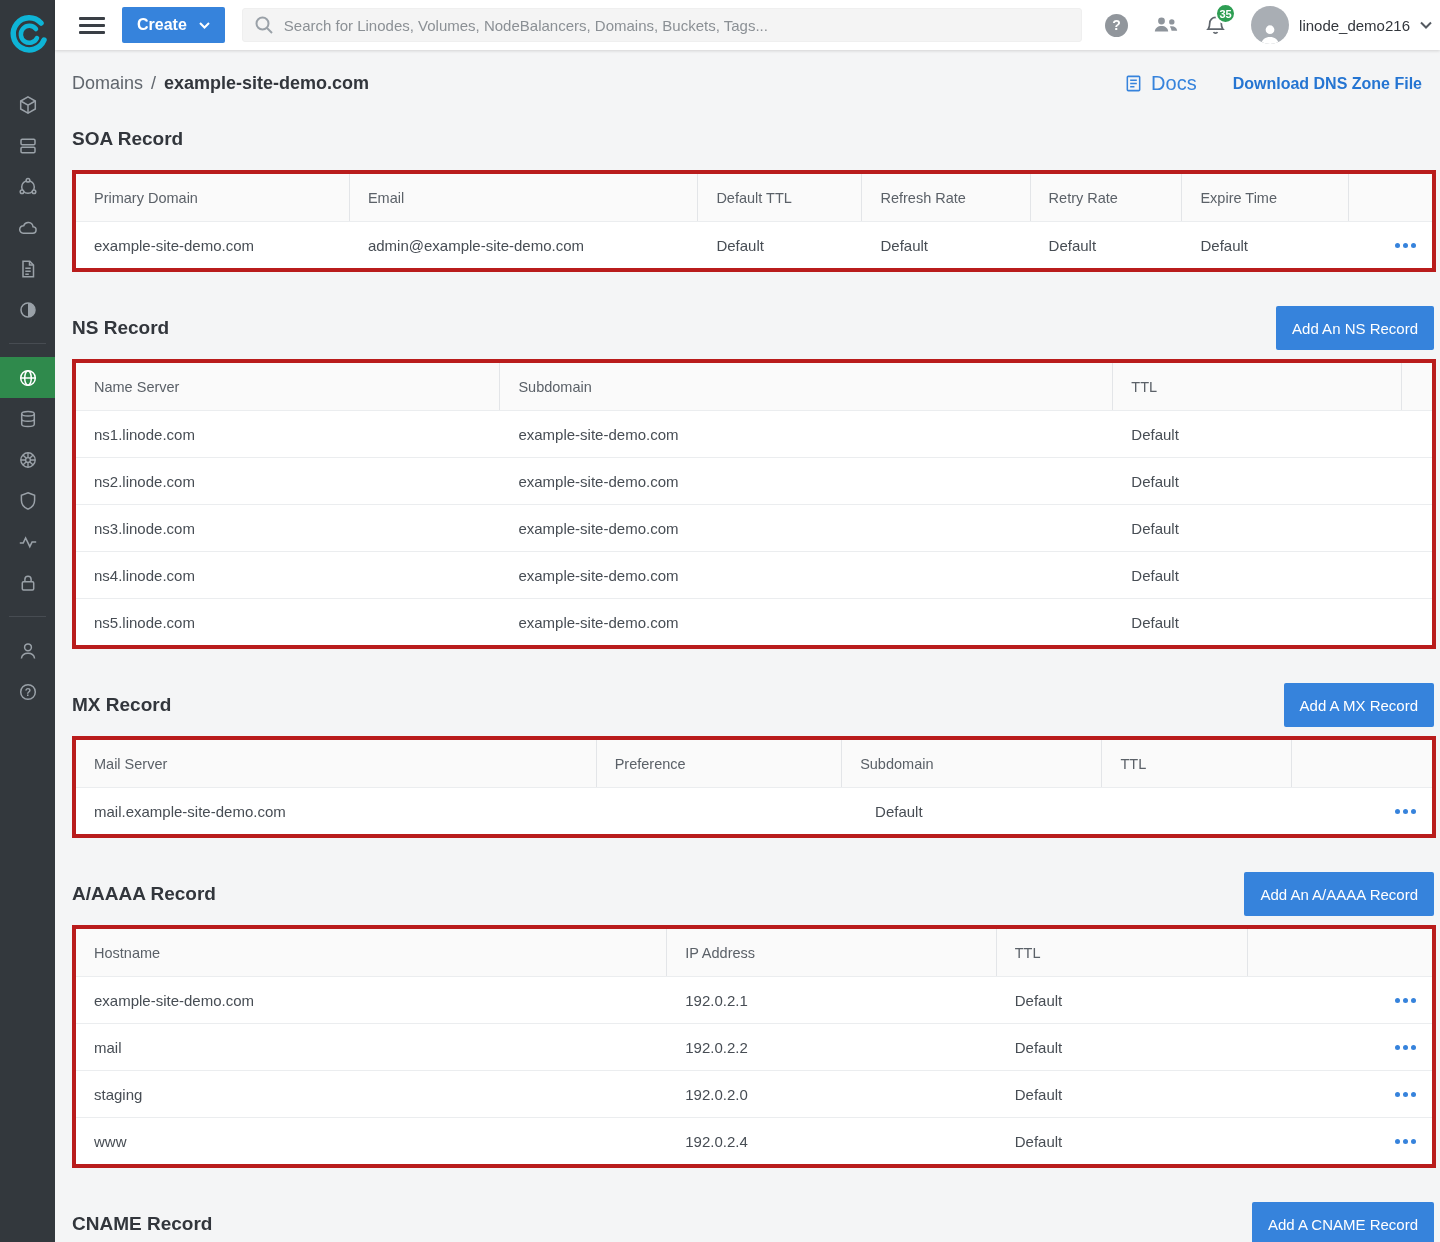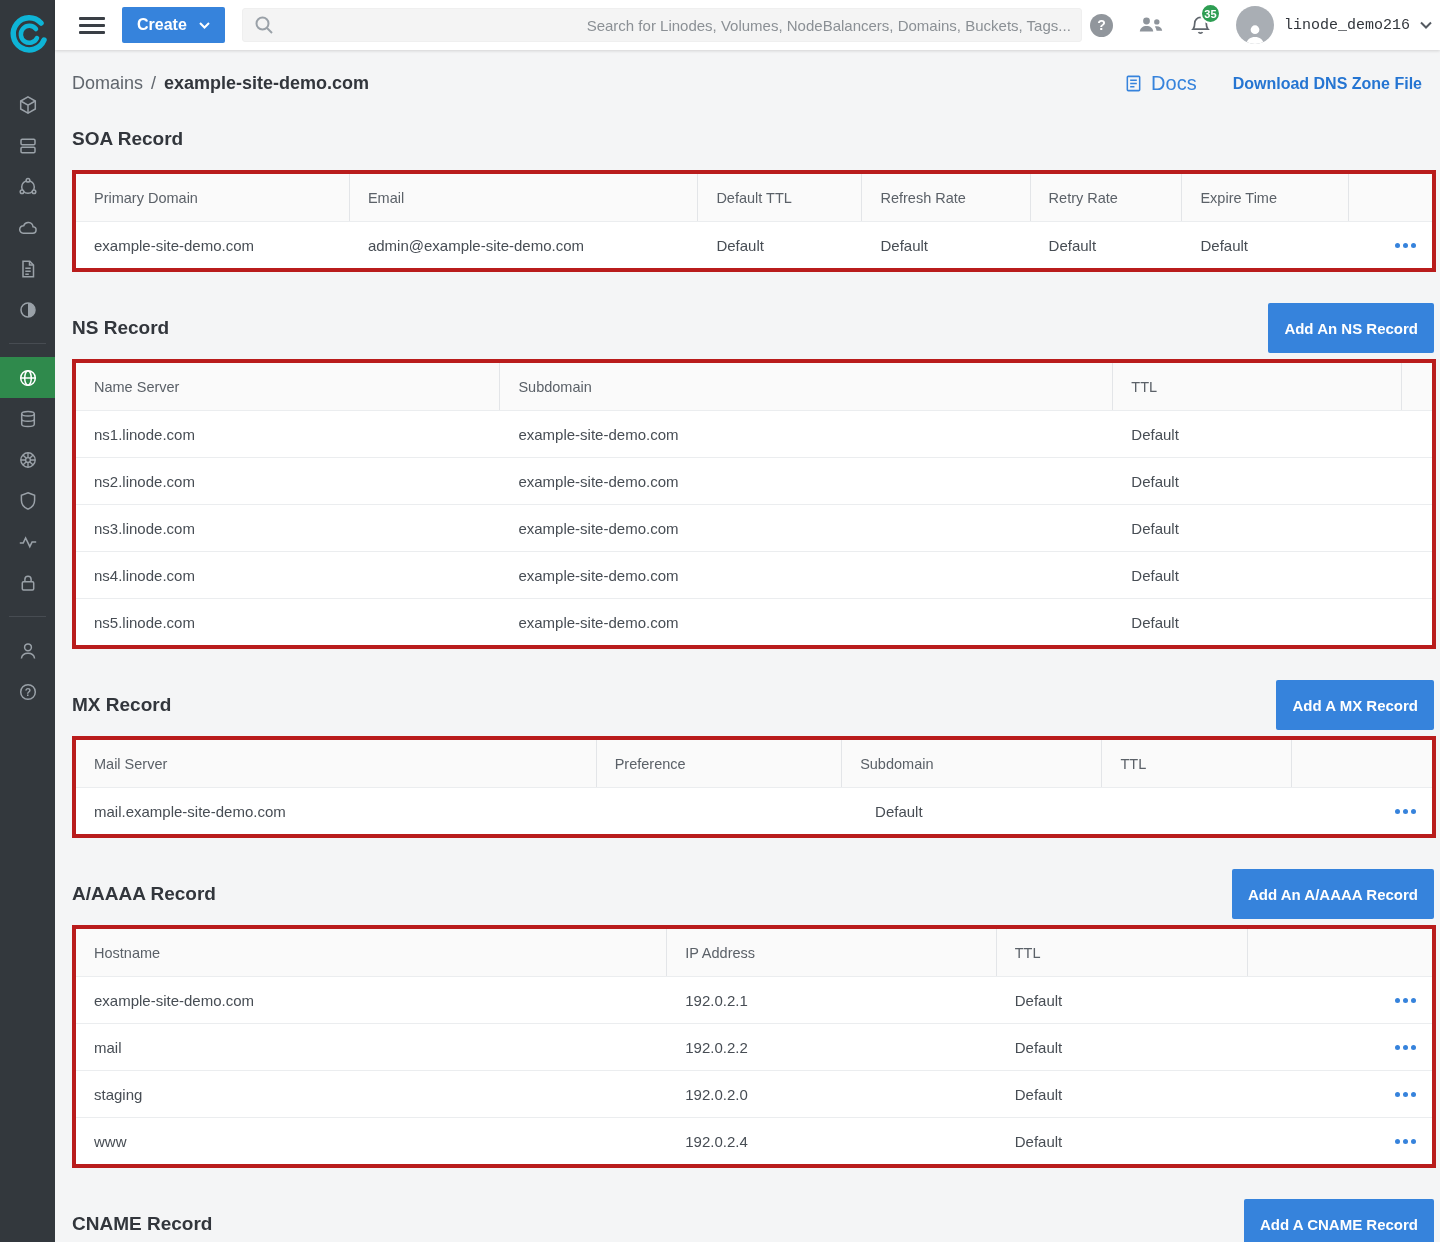--- a/index.html
+++ b/index.html
@@ -14,45 +14,45 @@
   .nav-item.active { background:#2f8a4c; }
   .nav-divider { height:1px; background:#474c52; margin:13px 9px; }
 
   
   .main { flex:1; display:flex; flex-direction:column; min-width:0; }
   .topbar { height:50px; background:#fff; display:flex; align-items:center; padding:0 8px 0 24px; box-shadow:0 1px 3px rgba(0,0,0,.14); position:relative; z-index:2; }
   .hamburger { width:26px; display:flex; flex-direction:column; gap:4px; margin-right:17px; cursor:pointer; background:none; border:none; }
   .hamburger span { height:3px; background:#3a3f46; border-radius:1px; }
   .create-btn { height:36px; background:#3683dc; color:#fff; font-weight:700; font-size:16px; display:inline-flex; align-items:center; gap:12px; padding:0 15px; border-radius:2px; margin-right:17px; }
   .searchbar { flex:1; max-width:840px; height:34px; background:#f4f4f4; border:1px solid #efefef; border-radius:3px; display:flex; align-items:center; padding:0 10px; gap:9px; }
-  .searchbar input { flex:1; border:none; background:transparent; outline:none; font-size:15px; color:#0c4a6e; font-family:inherit;text-align:right; }
+  .searchbar input { flex:1; border:none; background:transparent; outline:none; font-size:15px; color:#0c4a6e; font-family:inherit; }
   .searchbar input::placeholder { color:#8b9095; }
   .topbar-right { margin-left:auto; display:flex; align-items:center; gap:24px; }
   .icon-btn { display:flex; align-items:center; justify-content:center; background:none; border:none; cursor:pointer; }
   .help-circle { width:23px; height:23px; border-radius:50%; background:#91969c; color:#fff; font-size:14px; font-weight:700; display:flex; align-items:center; justify-content:center; }
   .bell-wrap { position:relative; }
   .badge { position:absolute; top:-10px; right:-9px; background:#2e9e53; color:#fff; min-width:21px; height:21px; border-radius:50%; font-size:11px; font-weight:700; display:flex; align-items:center; justify-content:center; border:2px solid #fff; }
   .avatar { width:38px; height:38px; border-radius:50%; background:#a9aeb4; display:flex; align-items:flex-end; justify-content:center; overflow:hidden; }
   .user-menu { display:flex; align-items:center; gap:10px; cursor:pointer; }
-  .username { font-size:15px; color:#32363c;font-family:Liberation Mono, monospace; }
+  .username { font-size:15px; color:#32363c; }
 
   
   .content { flex:1; overflow:hidden; padding:22px 4px 0 17px; }
   .breadcrumb-row { display:flex; align-items:center; margin-bottom:26px; padding-right:14px; }
   .breadcrumb { font-size:18px; color:#60666d; display:flex; align-items:center; gap:8px; }
   .breadcrumb .root { cursor:pointer; }
   .breadcrumb .current { color:#32363c; font-weight:700; }
   .page-links { margin-left:auto; display:flex; align-items:center; gap:36px; }
   .docs-link { display:flex; align-items:center; gap:8px; color:#3683dc; font-size:20px; cursor:pointer; background:none; }
   .download-link { color:#2575d2; font-weight:700; font-size:16px; cursor:pointer; background:none; }
 
   .record-section { margin-bottom:38px; }
   .section-head { display:flex; align-items:center; justify-content:space-between; height:36px; margin-bottom:13px; padding-right:2px; }
   .section-head h2 { font-size:19px; font-weight:700; color:#32363c; }
-  .add-btn { height:50px; background:#3683dc; color:#fff; font-weight:700; font-size:15px; padding:8px 16px; border-radius:2px; }
+  .add-btn { height:44px; background:#3683dc; color:#fff; font-weight:400; font-size:15px; padding:8px 16px; border-radius:2px; }
 
   .table { background:#fff; border:4px solid #b91c1c; }
   .trow { display:flex; height:47px; align-items:stretch; }
   .trow + .trow { border-top:1px solid #ebedef; }
   .thead { background:#fafafa; }
   .cell { display:flex; align-items:center; padding:0 18px; font-size:15px; color:#474d54; flex-shrink:0; overflow:hidden; white-space:nowrap; }
   .th { color:#5b6168; font-size:14.5px; }
   .thead .th:not(.actions) { border-right:1px solid #e3e5e8; }
   .cell.actions { flex:1; justify-content:flex-end; padding-right:13px; min-width:0; }
   .kebab { display:flex; gap:3px; align-items:center; padding:6px 3px; }

